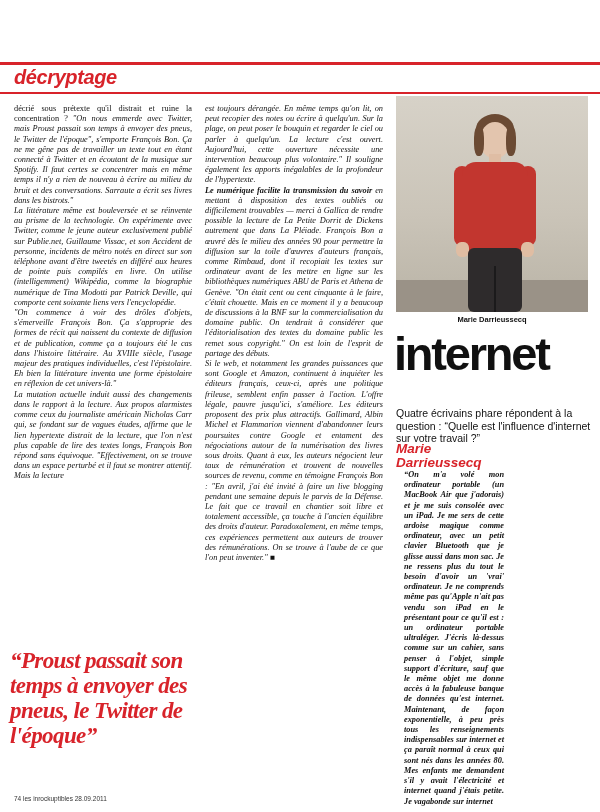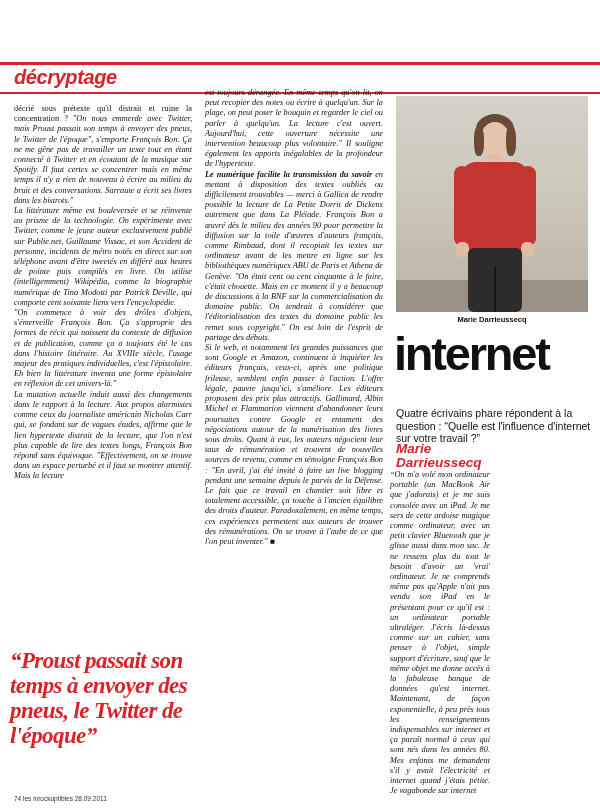--- a/index.html
+++ b/index.html
@@ -34,22 +34,22 @@
     line-height:10.2px;
     text-align:justify;
     color:#111;
   }
   .col p{margin:0 0 0 0;text-indent:0;}
   .col p + p{margin-top:0px;font-style:italic;}
   .ital{font-style:italic;}
   .bold{font-weight:bold;}
 
   #col1{left:14px;top:104px;width:178px;}
-  #col2{left:205px;top:88px;width:178px;}
-  #col3{left:390px;top:470px;width:100px;}
+  #col2{left:205px;top:104px;width:178px;}
+  #col3{left:404px;top:470px;width:100px;font-weight:bold;}
 
   
   .pullquote{
     position:absolute;left:10px;top:648px;width:195px;
     font-family:Liberation Serif, serif;
     font-weight:bold;
     font-style:italic;
     color:#d8232a;
     font-size:23px;
     line-height:25px;

